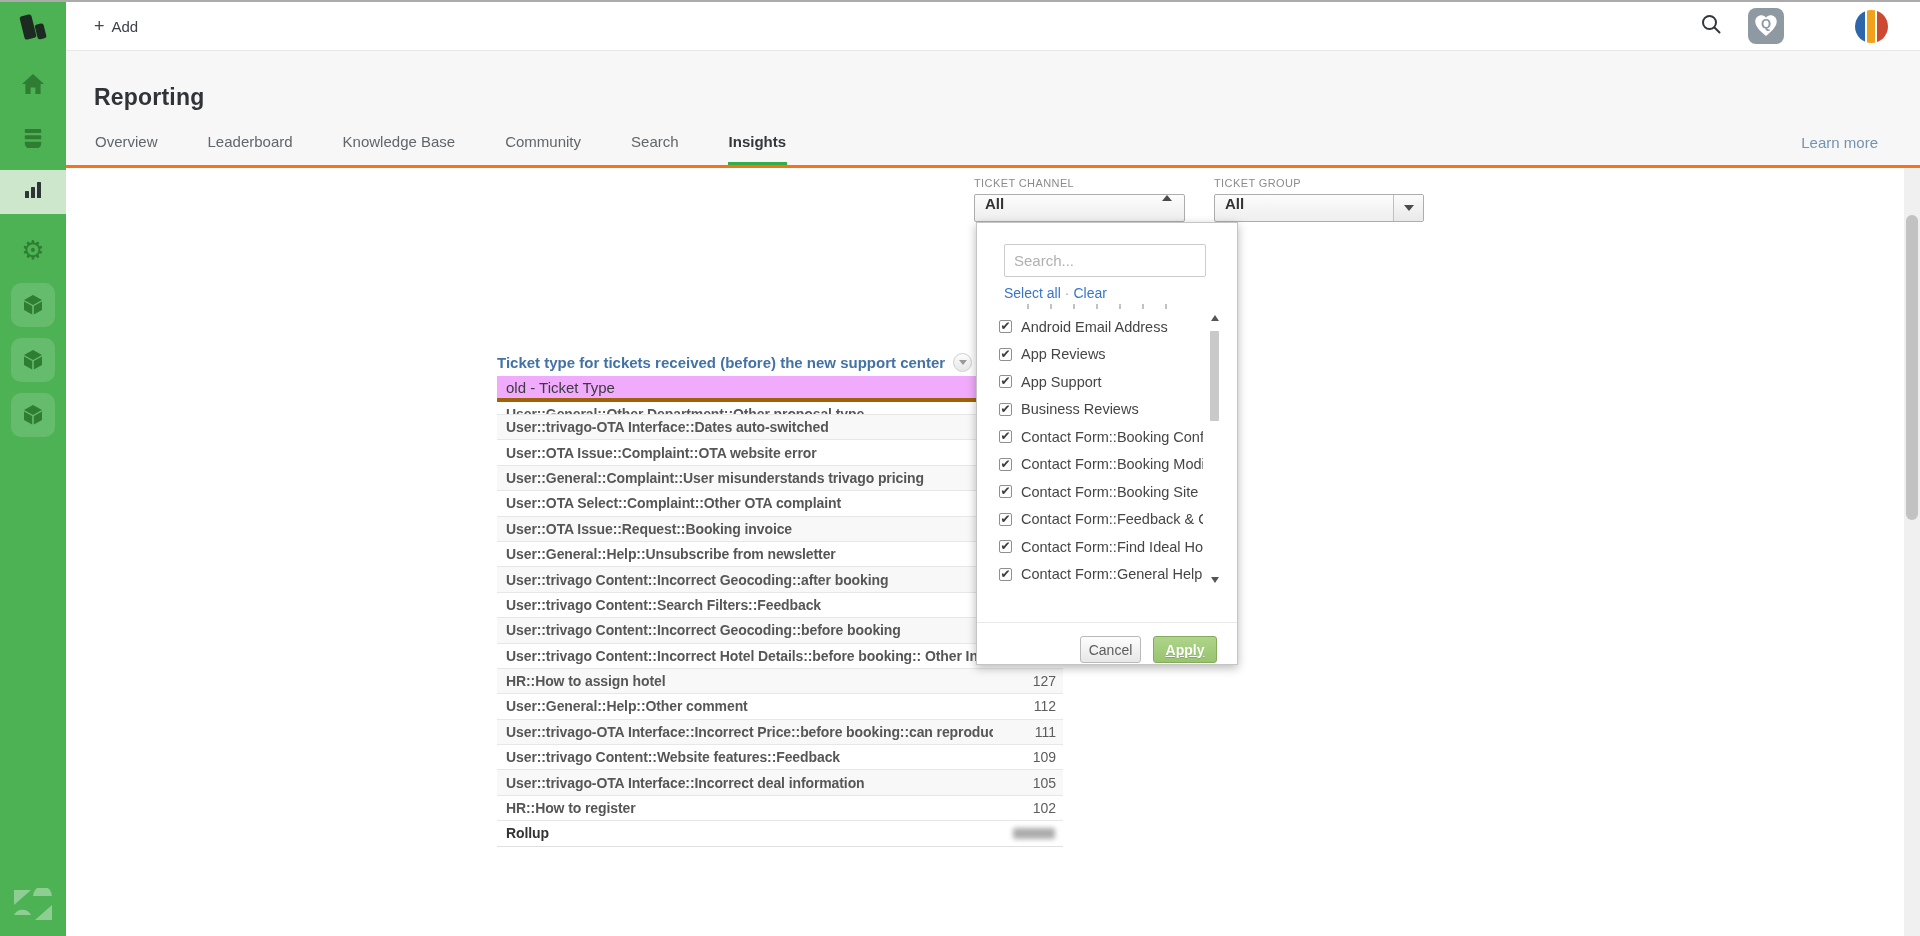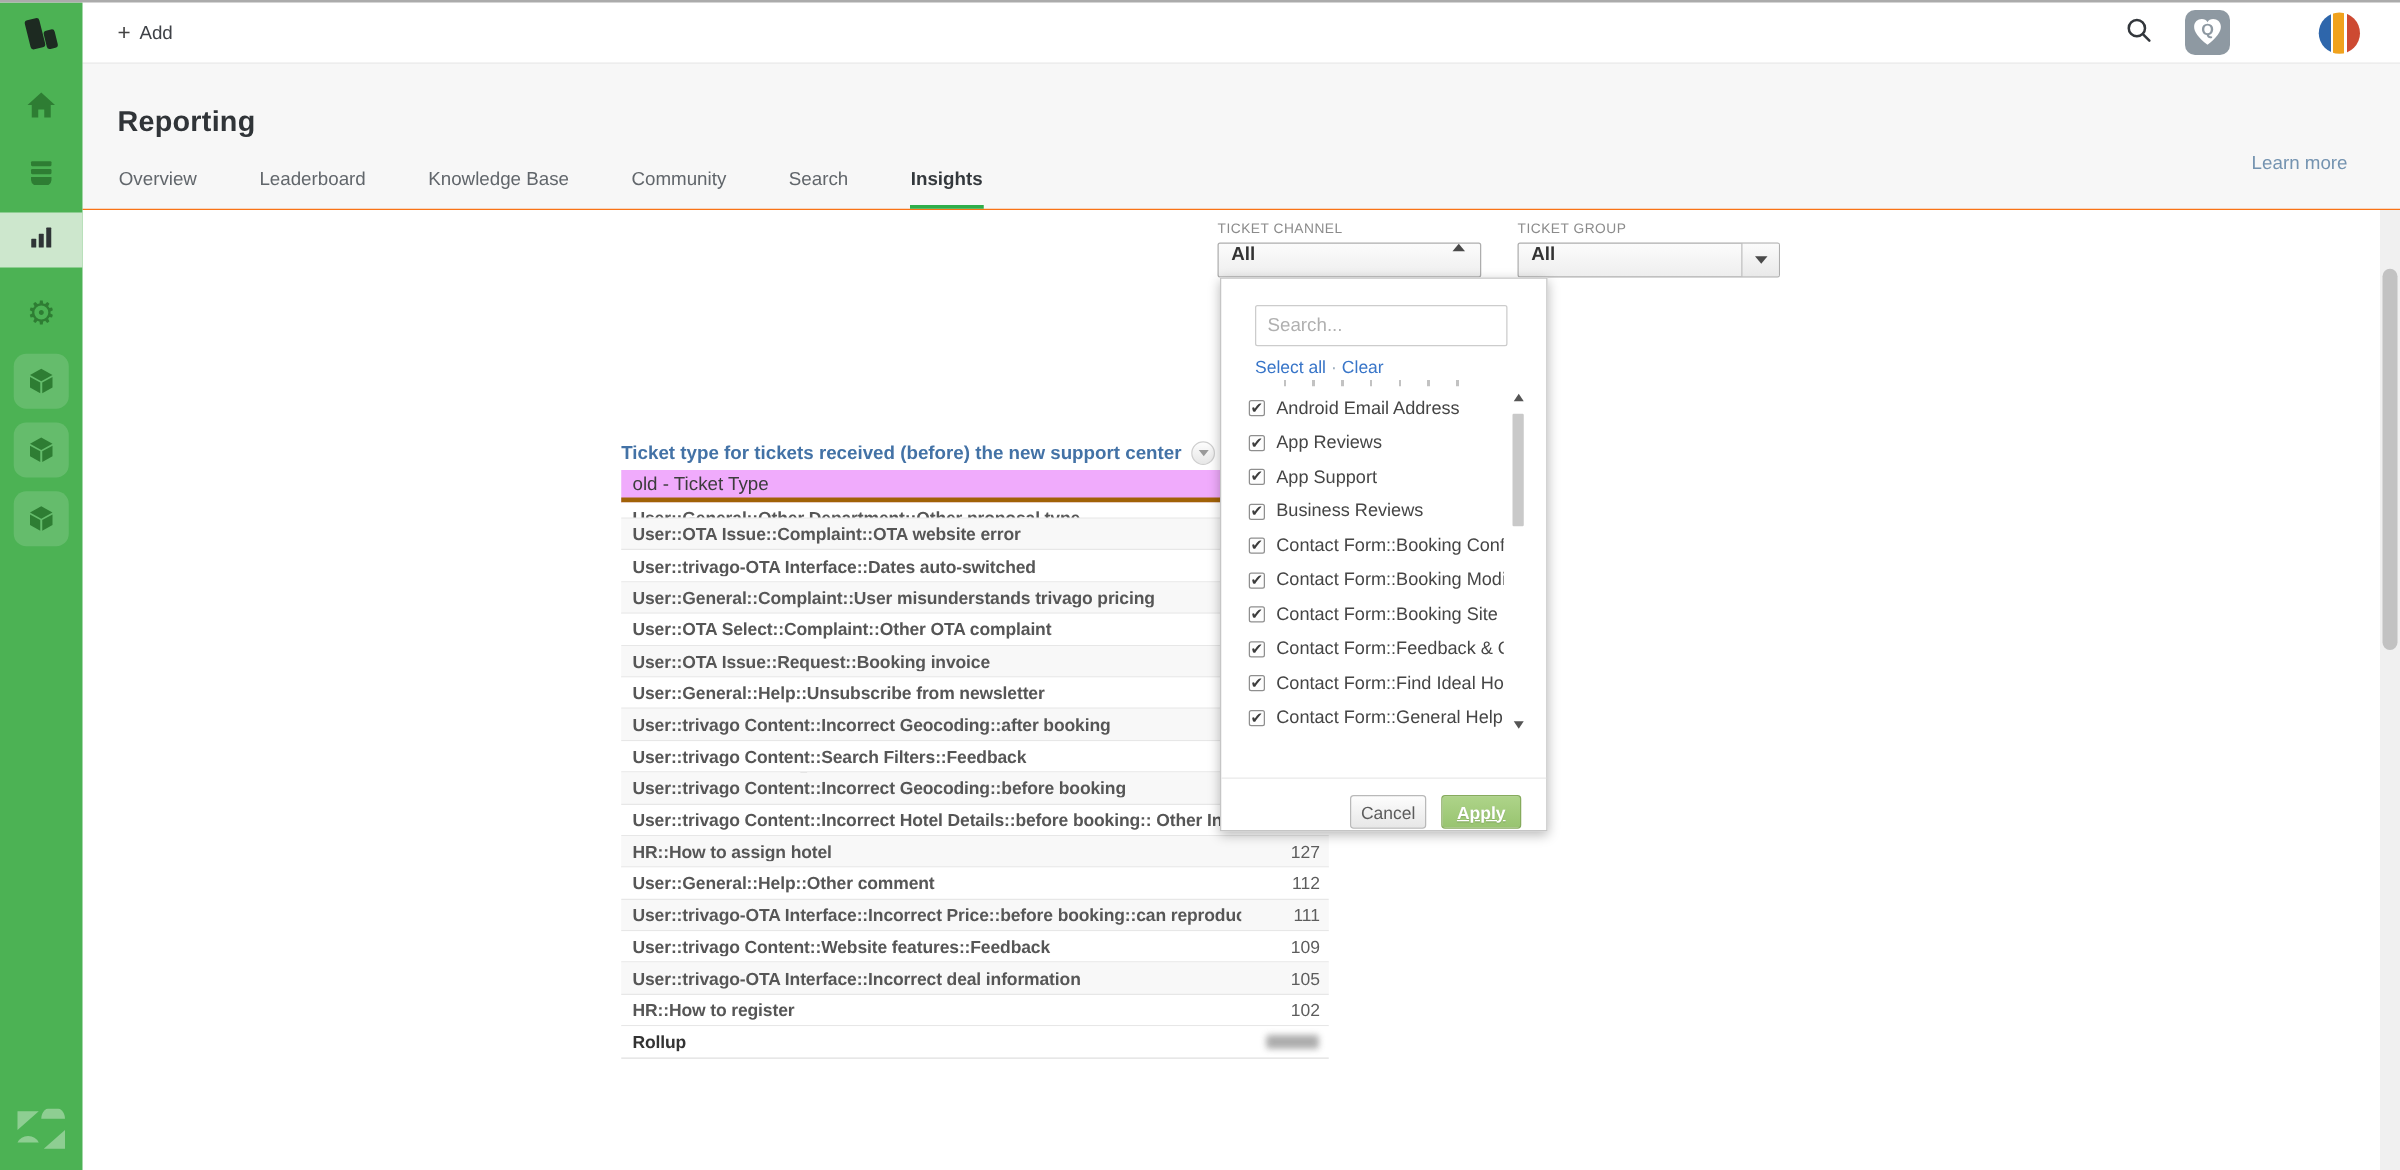--- a/index.html
+++ b/index.html
@@ -26,27 +26,27 @@
   .icon-btn { display:flex; align-items:center; justify-content:center; cursor:pointer; }
   .qa-tile { width:36px; height:36px; border-radius:8px; background:#8e99a2; position:relative; }
   .qa-tile svg { position:absolute; left:4px; top:4px; }
   .qa-q { position:absolute; left:0; top:8px; width:36px; text-align:center; font-size:13px; font-weight:700; color:#8e99a2; }
   .grid-icon { display:grid; grid-template-columns:8px 8px; grid-template-rows:8px 8px; gap:3px; }
   .grid-icon span { background:#3a3f45; border-radius:1px; }
   .avatar { width:33px; height:33px; border-radius:50%;
     background:linear-gradient(90deg,#2e66ab 0 29%,#fff 29% 35%,#f0a21d 35% 62%,#fff 62% 68%,#cd4a32 68% 100%); }
 
   
-  .band { position:absolute; left:66px; right:0; top:51px; height:117px; background:#f7f7f7; border-bottom:1px solid #f97316; z-index:5; }
+  .band { position:absolute; left:66px; right:0; top:51px; height:117px; background:#f7f7f7; border-bottom:3px solid #f97316; z-index:5; }
   .page-title { position:absolute; left:28px; top:33px; font-size:23px; font-weight:700; color:#303438; letter-spacing:.2px; }
   .tab-bar { position:absolute; left:28px; bottom:0; display:flex; gap:48px; }
   .tab { position:relative; font-size:15px; color:#61666b; padding:0 1px 15px 1px; cursor:pointer;text-align:right; }
   .tab.active { color:#33383c; font-weight:700; }
   .tab.active::after { content:""; position:absolute; left:0; right:0; bottom:0; height:3px; background:#2fae4a; }
-  .learn-more { position:absolute; right:42px; bottom:28px; font-size:15px; color:#7493b0; cursor:pointer; }
+  .learn-more { position:absolute; right:42px; bottom:14px; font-size:15px; color:#7493b0; cursor:pointer; }
 
   
   .content { position:absolute; left:66px; right:0; top:168px; bottom:0; background:#fff; }
 
   
   .filter-label { position:absolute; font-size:11px; letter-spacing:.4px; color:#8b8b8b; }
   .fl-channel { left:908px; top:9px; }
   .fl-group   { left:1148px; top:9px; }
   .select-box { position:absolute; top:26px; height:28px; border:1px solid #adadad; border-radius:2px;
     background:linear-gradient(#fcfcfc,#eeeeee); display:flex; cursor:pointer;gap:15px; }
@@ -244,25 +244,25 @@
             <i></i>
           </span>
       </div>
       <div class="thead">old - Ticket Type</div>
       <div class="rows">
           <div class="row clipped">
             <span class="rlabel">User::General::Other Department::Other proposal type</span>
             <span class="rvalue"></span>
           </div>
           <div class="row">
+            <span class="rlabel">User::trivago-OTA Interface::Dates auto-switched</span>
+            <span class="rvalue"></span>
+          </div>
+          <div class="row">
             <span class="rlabel">User::OTA Issue::Complaint::OTA website error</span>
-            <span class="rvalue"></span>
-          </div>
-          <div class="row">
-            <span class="rlabel">User::trivago-OTA Interface::Dates auto-switched</span>
             <span class="rvalue"></span>
           </div>
           <div class="row">
             <span class="rlabel">User::General::Complaint::User misunderstands trivago pricing</span>
             <span class="rvalue"></span>
           </div>
           <div class="row">
             <span class="rlabel">User::OTA Select::Complaint::Other OTA complaint</span>
             <span class="rvalue"></span>
           </div>

